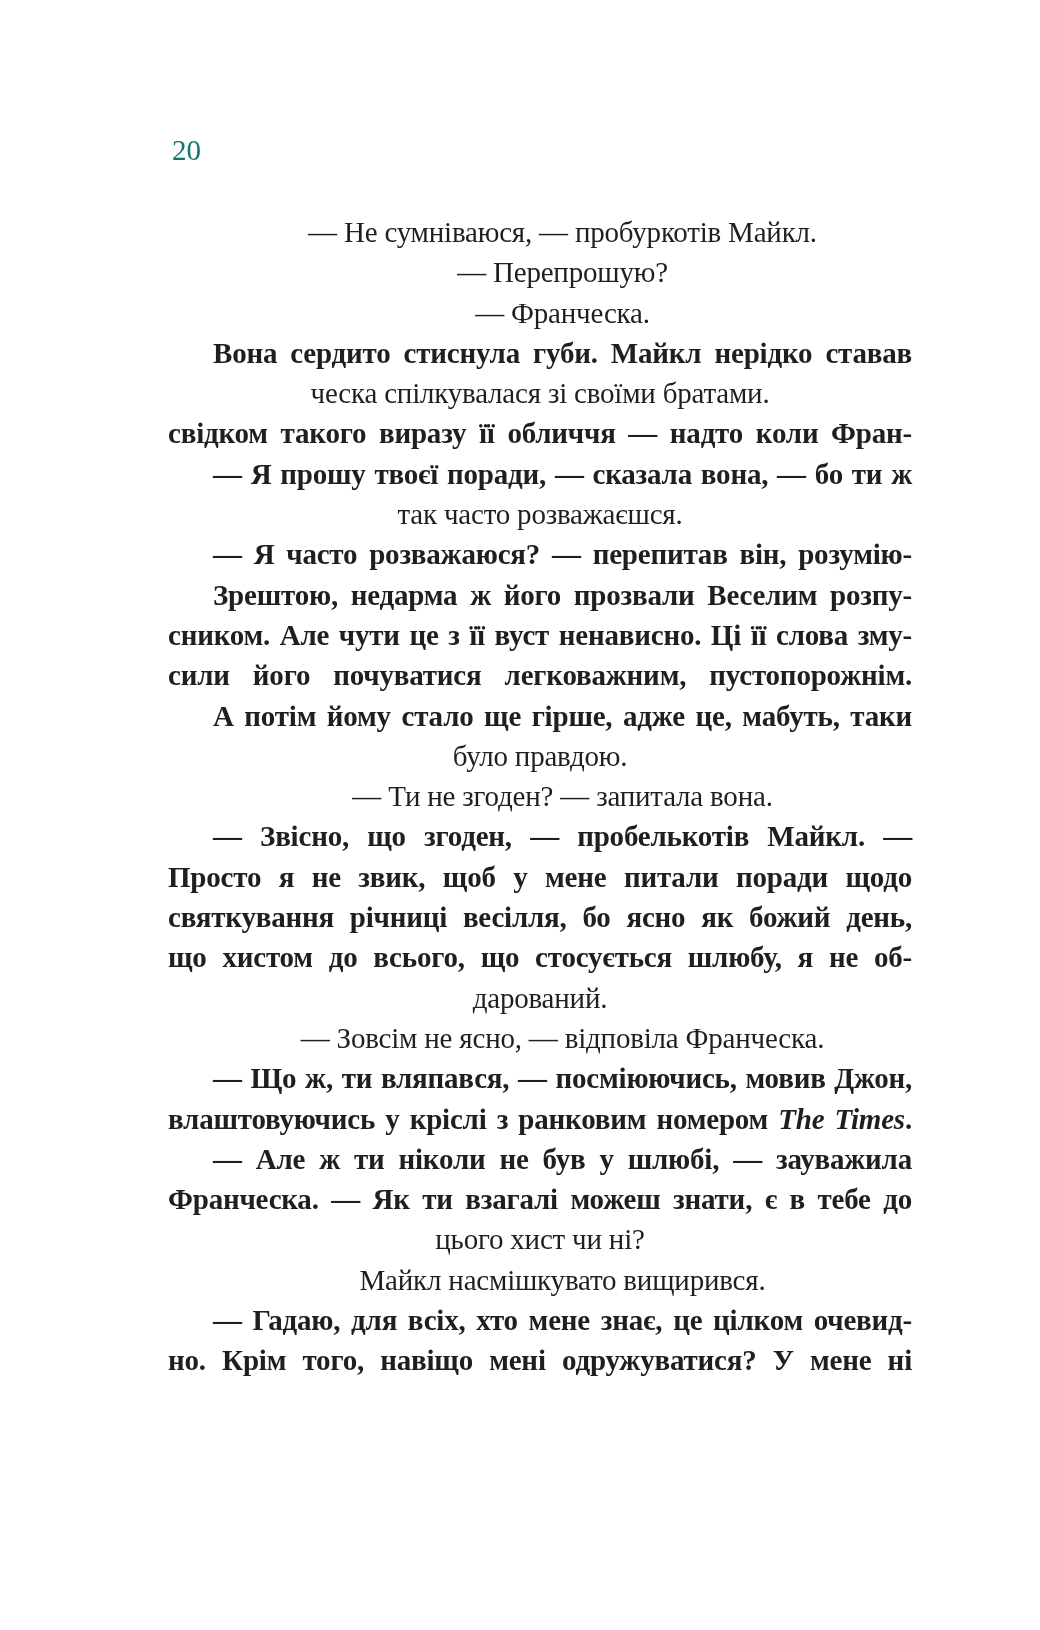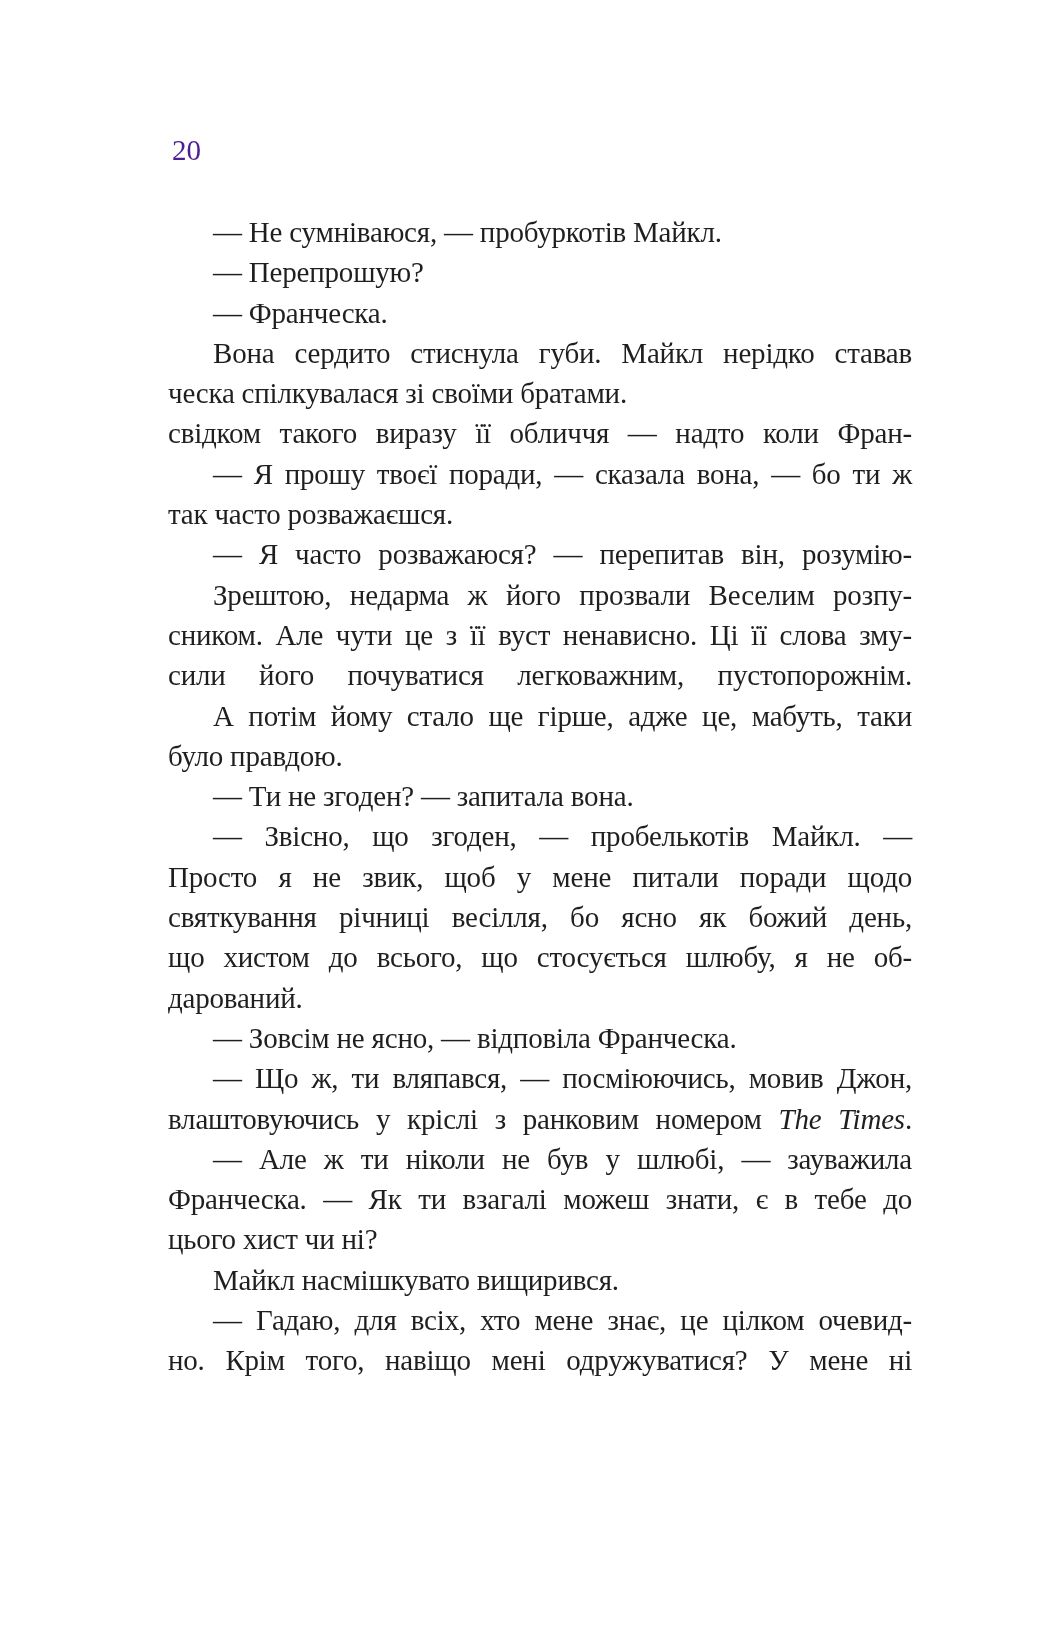--- a/index.html
+++ b/index.html
@@ -18,39 +18,40 @@
     position: absolute;
     inset: 0;
     background: #ffffff;
   }
   .page-number {
     position: absolute;
     left: 172px;
     top: 135px;
     font-size: 29px;
     line-height: 30px;
-    color: #4c1d95;
+    color: #0f766e;
   }
   .text-block {
     position: absolute;
     left: 168px;
     top: 212px;
     width: 744px;
     font-size: 29px;
     line-height: 40.3px;
     letter-spacing: -0.2px;
     color: #1f1f1f;
   }
   .line {
-    text-align: left;
+    text-align: center;
     white-space: normal;
   }
   .line.justify {
     text-align: justify;
     text-align-last: justify;
+    font-weight: bold;
   }
   .line.indent {
     text-indent: 45px;
   }
   .italic {
     font-style: italic;
   }
 </style>
 </head>
 <body>

